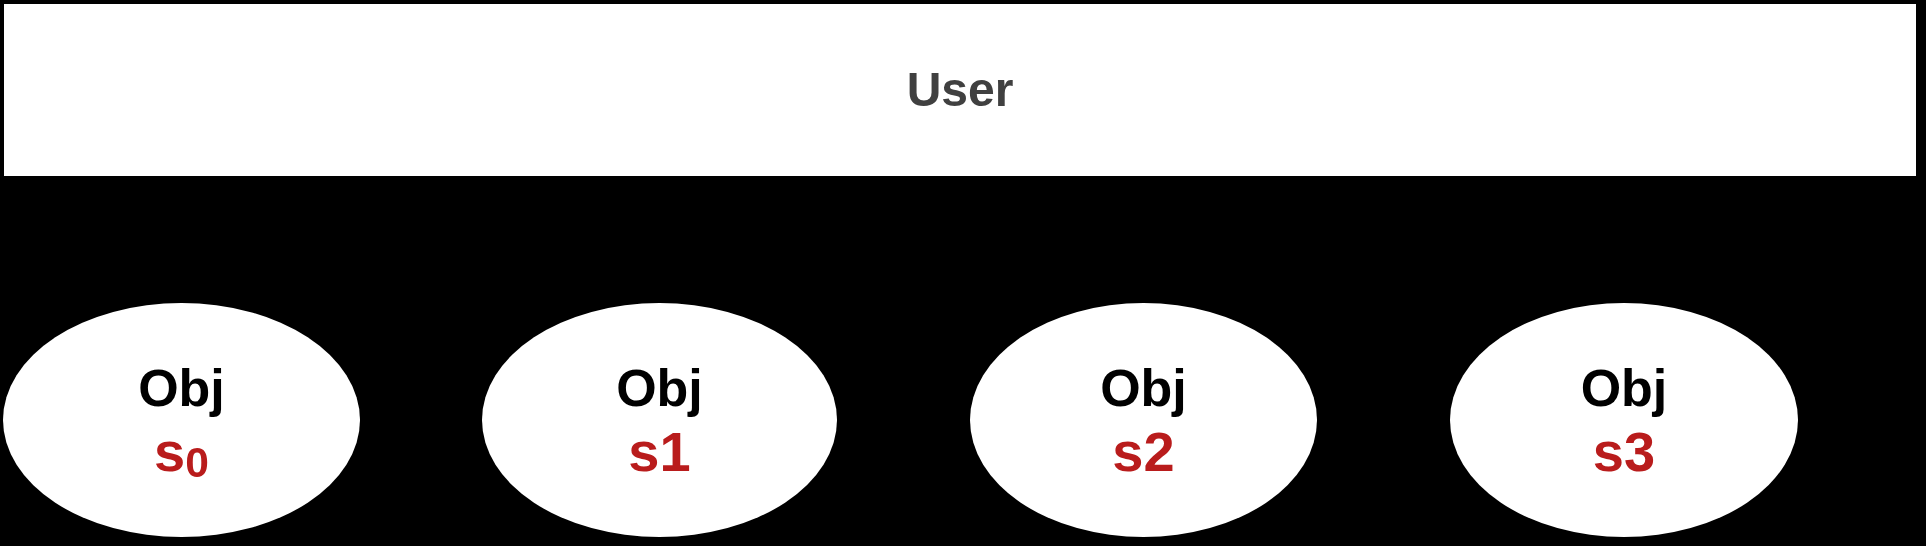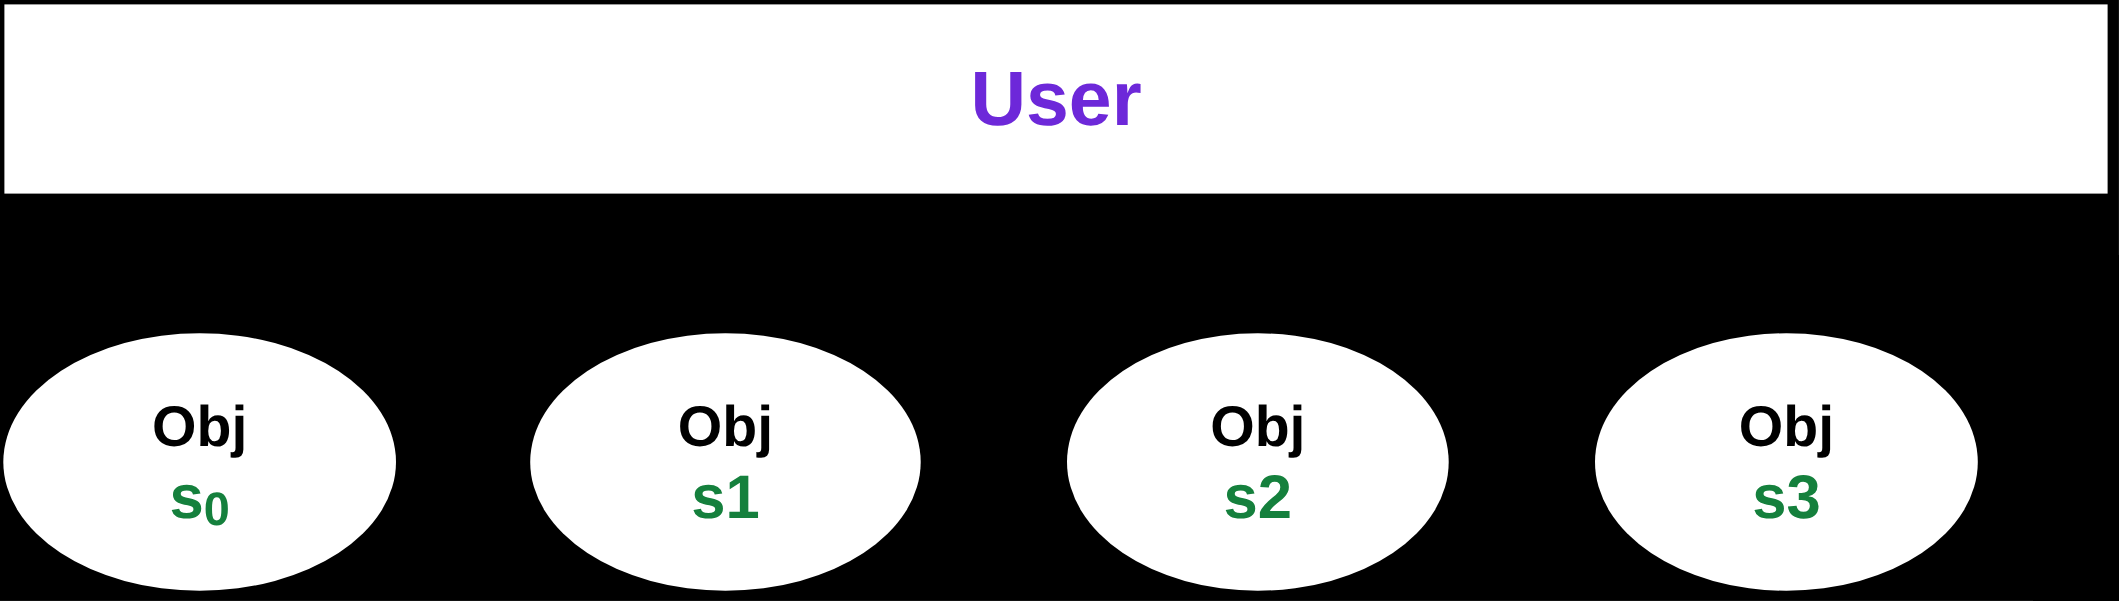--- a/index.html
+++ b/index.html
@@ -20,22 +20,22 @@
     left: 4px;
     top: 4px;
     width: 1912px;
     height: 172px;
     background: #ffffff;
     display: flex;
     align-items: center;
     justify-content: center;
   }
   .user-label {
-    color: #6d28d9;
-    font-size: 70px;
+    color: #404040;
+    font-size: 48px;
     font-weight: bold;
     letter-spacing: 0px;
     line-height: 1;
   }
   .obj-ellipse {
     position: absolute;
     top: 303px;
     height: 234px;
     background: #ffffff;
     border-radius: 50%;
@@ -49,21 +49,21 @@
   .obj-ellipse.e2 { left: 970px;  width: 347px; }
   .obj-ellipse.e3 { left: 1450px; width: 348px; }
   .obj-line1 {
     color: #000000;
     font-size: 52px;
     font-weight: bold;
     line-height: 64px;
     text-align: center;
   }
   .obj-line2 {
-    color: #15803d;
+    color: #b91c1c;
     font-size: 56px;
     font-weight: bold;
     line-height: 64px;
   }
   .state-suffix-sub {
     font-size: 0.76em;
     position: relative;
     top: 0.14em;
     line-height: 0;
   }

